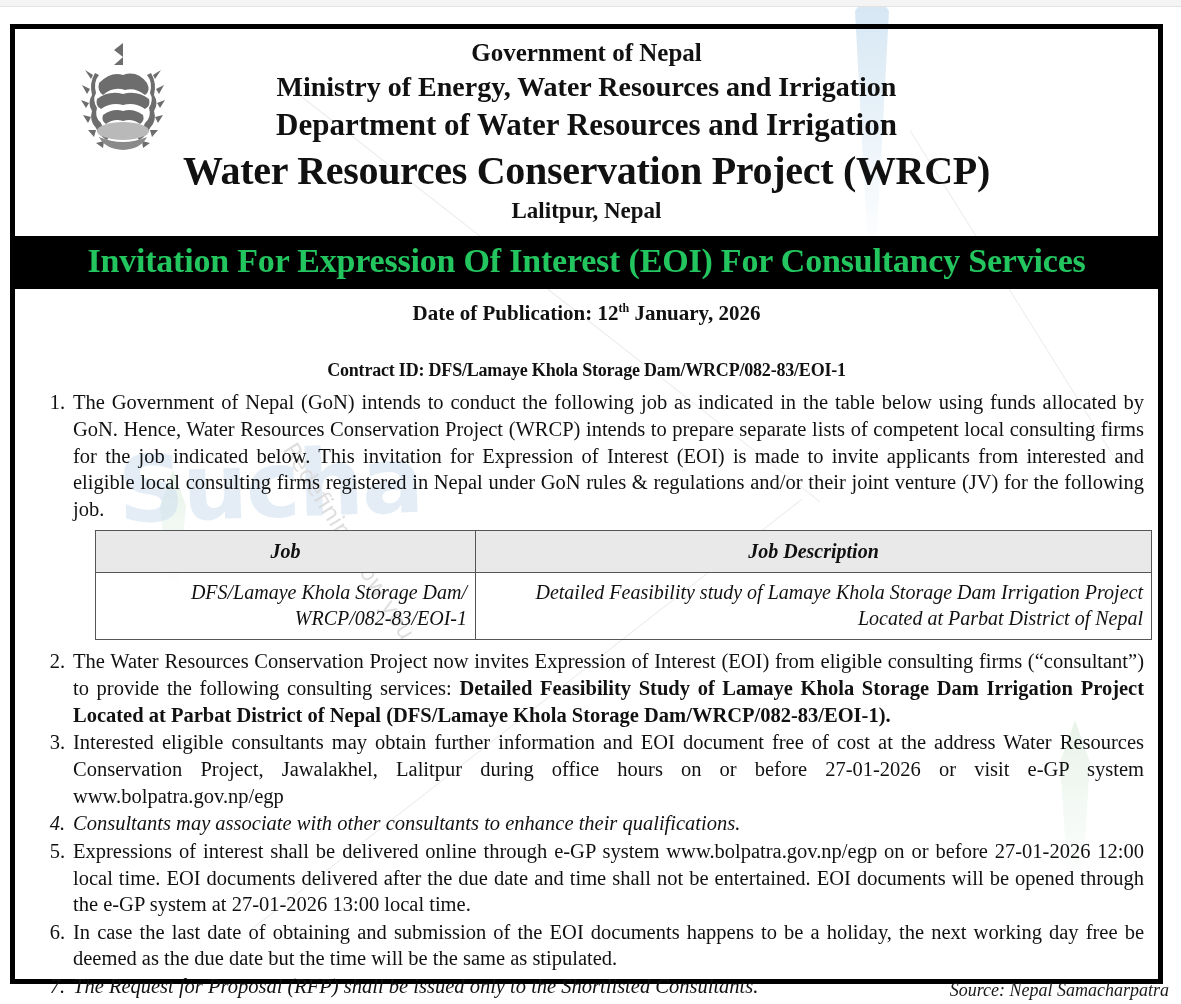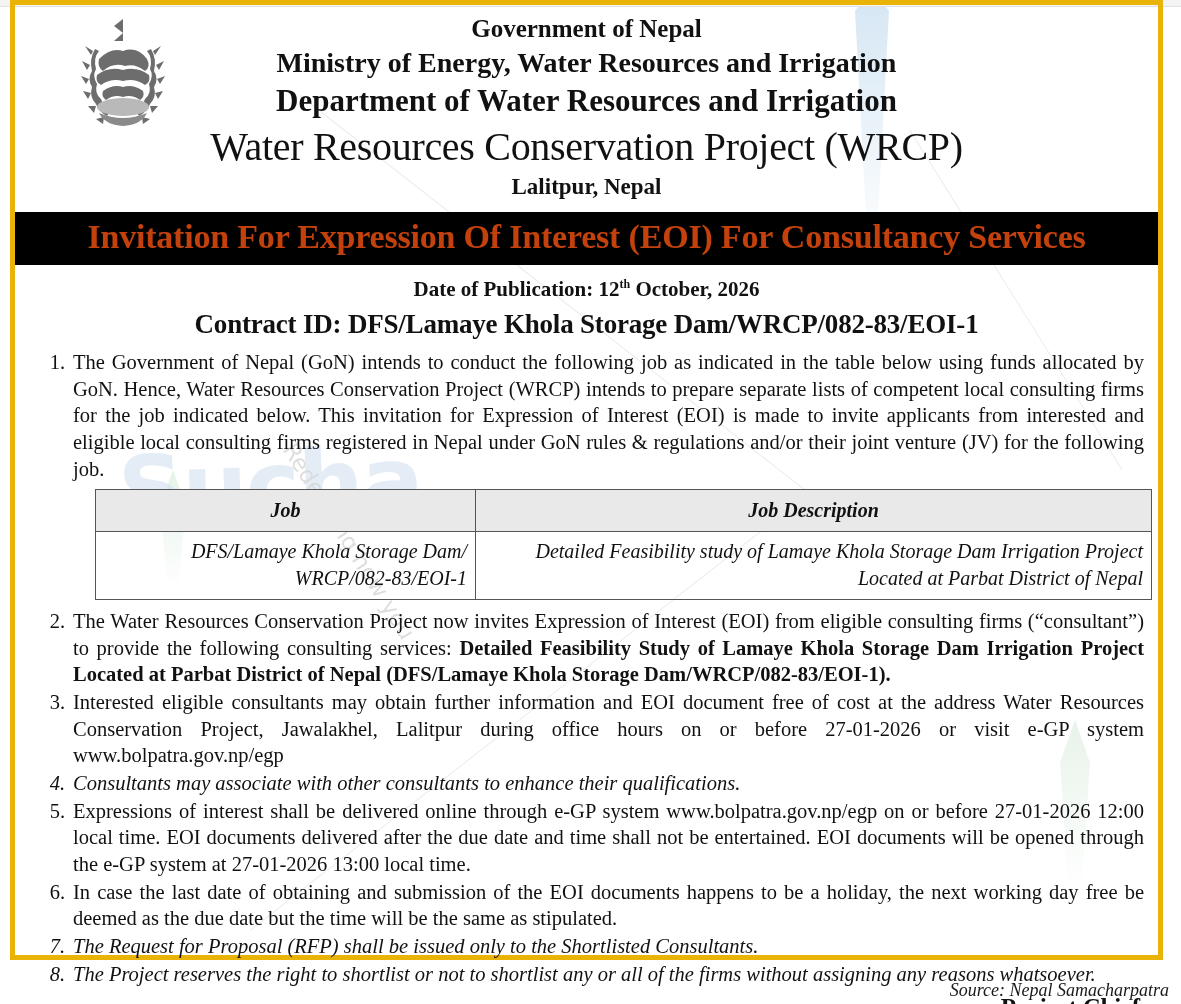--- a/index.html
+++ b/index.html
@@ -85,24 +85,24 @@
     transform-origin: left center;
   }
   .wm-d1 { left: 300px; top: 95px;  width: 660px; transform: rotate(38deg); }
   .wm-d2 { left: 250px; top: 930px; width: 700px; transform: rotate(-38deg); }
   .wm-d3 { left: 910px; top: 130px; width: 400px; transform: rotate(58deg); }
 
   
   #notice {
     position: absolute;
     left: 10px;
-    top: 0;
+    top: 24px;
     width: 1153px;
     height: 960px;
-    border: 5px solid #eab308;
+    border: 5px solid #000000;
     background: transparent;
     box-sizing: border-box;
     z-index: 2;
   }
 
   
   #org-header {
     position: relative;
     padding: 8px 0 6px 0;
     text-align: center;
@@ -124,34 +124,34 @@
     font-weight: bold;
     line-height: 1.3;
   }
   .org-l3 {
     font-size: 31px;
     font-weight: bold;
     line-height: 1.3;
   }
   .org-l4 {
     font-size: 40px;
-    font-weight: normal;
+    font-weight: bold;
     line-height: 1.26;
     letter-spacing: -0.3px;
   }
   .org-l5 {
     font-size: 23px;
     font-weight: bold;
     line-height: 1.32;
   }
 
   
   #banner {
     background: #000000;
-    color: #c2410c;
+    color: #22c55e;
     text-align: center;
     font-size: 34px;
     font-weight: bold;
     letter-spacing: -0.2px;
     padding: 6px 0 9px 0;
     margin-top: 4px;
   }
 
   
   #meta {
@@ -161,24 +161,25 @@
   .meta-date {
     font-size: 21px;
     font-weight: bold;
     line-height: 1.45;
   }
   .meta-date sup {
     font-size: 12px;
     vertical-align: super;
   }
   .meta-cid {
-    font-size: 27px;
+    font-size: 18px;
     font-weight: bold;
     line-height: 1.42;
     letter-spacing: -0.2px;
+    margin-top: 29px;
   }
 
   
   ol#clauses {
     list-style: none;
     margin: 6px 0 0 0;
     padding: 0 14px 0 22px;
   }
   ol#clauses > li {
     position: relative;
@@ -319,21 +320,21 @@
     <div class="org-l3">Department of Water Resources and Irrigation</div>
     <div class="org-l4">Water Resources Conservation Project (WRCP)</div>
     <div class="org-l5">Lalitpur, Nepal</div>
   </div>
 
   <div id="banner">Invitation For Expression Of Interest (EOI) For Consultancy Services</div>
 
   <div id="meta">
     <div class="meta-date">
       <span>Date of Publication:</span>
-      <span>12</span><sup>th</sup><span> October, 2026</span>
+      <span>12</span><sup>th</sup><span> January, 2026</span>
     </div>
     <div class="meta-cid">Contract ID: DFS/Lamaye Khola Storage Dam/WRCP/082-83/EOI-1</div>
   </div>
 
   <ol id="clauses">
 
     <li>
       <span class="num">1.</span>
       <span>The Government of Nepal (GoN) intends to conduct the following job as indicated in the table below using funds allocated by GoN. Hence, Water Resources Conservation Project (WRCP) intends to prepare separate lists of competent local consulting firms for the job indicated below. This invitation for Expression of Interest (EOI) is made to invite applicants from interested and eligible local consulting firms registered in Nepal under GoN rules &amp; regulations and/or their joint venture (JV) for the following job.</span>
     </li>

